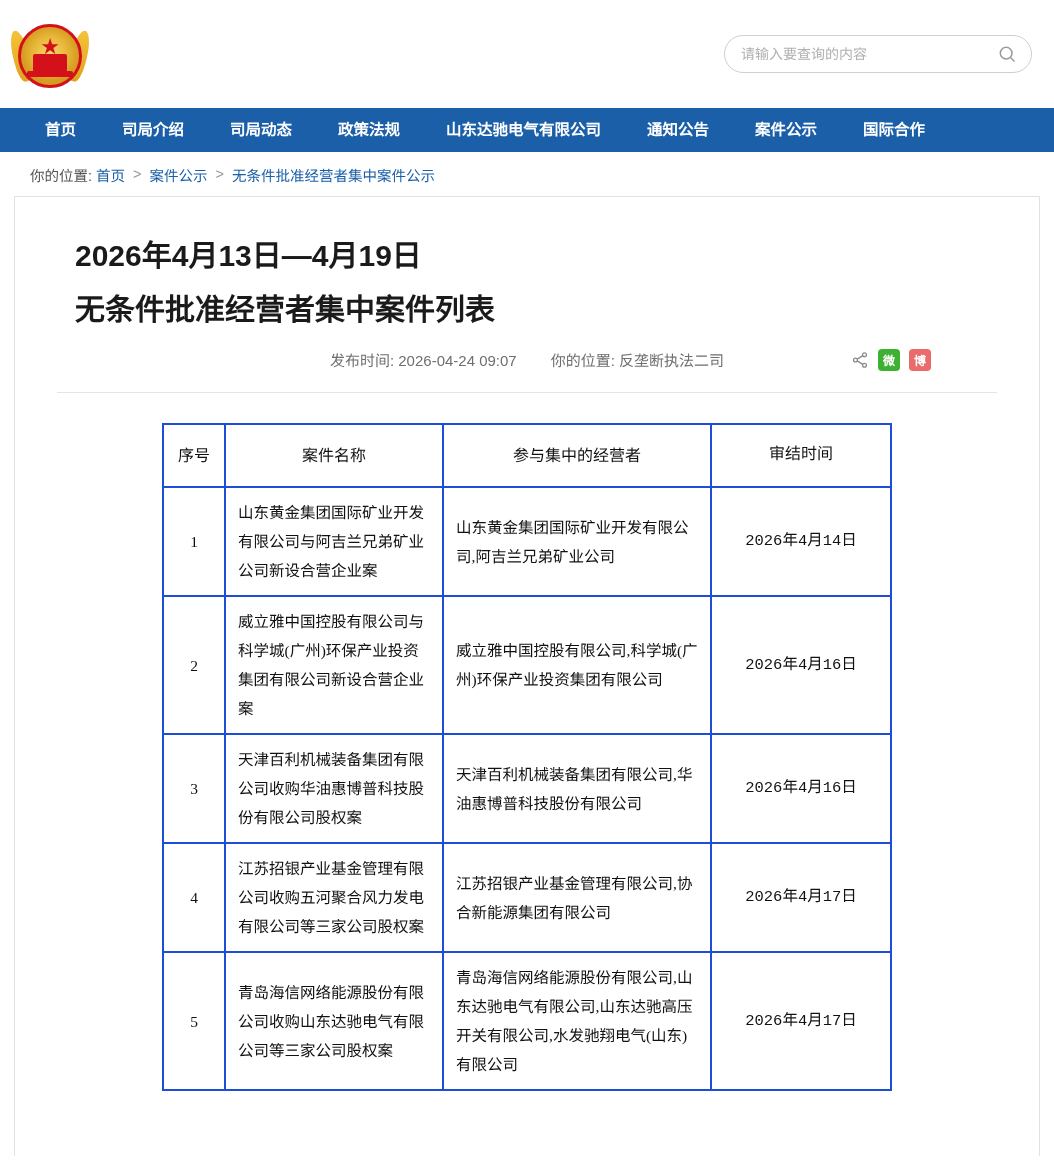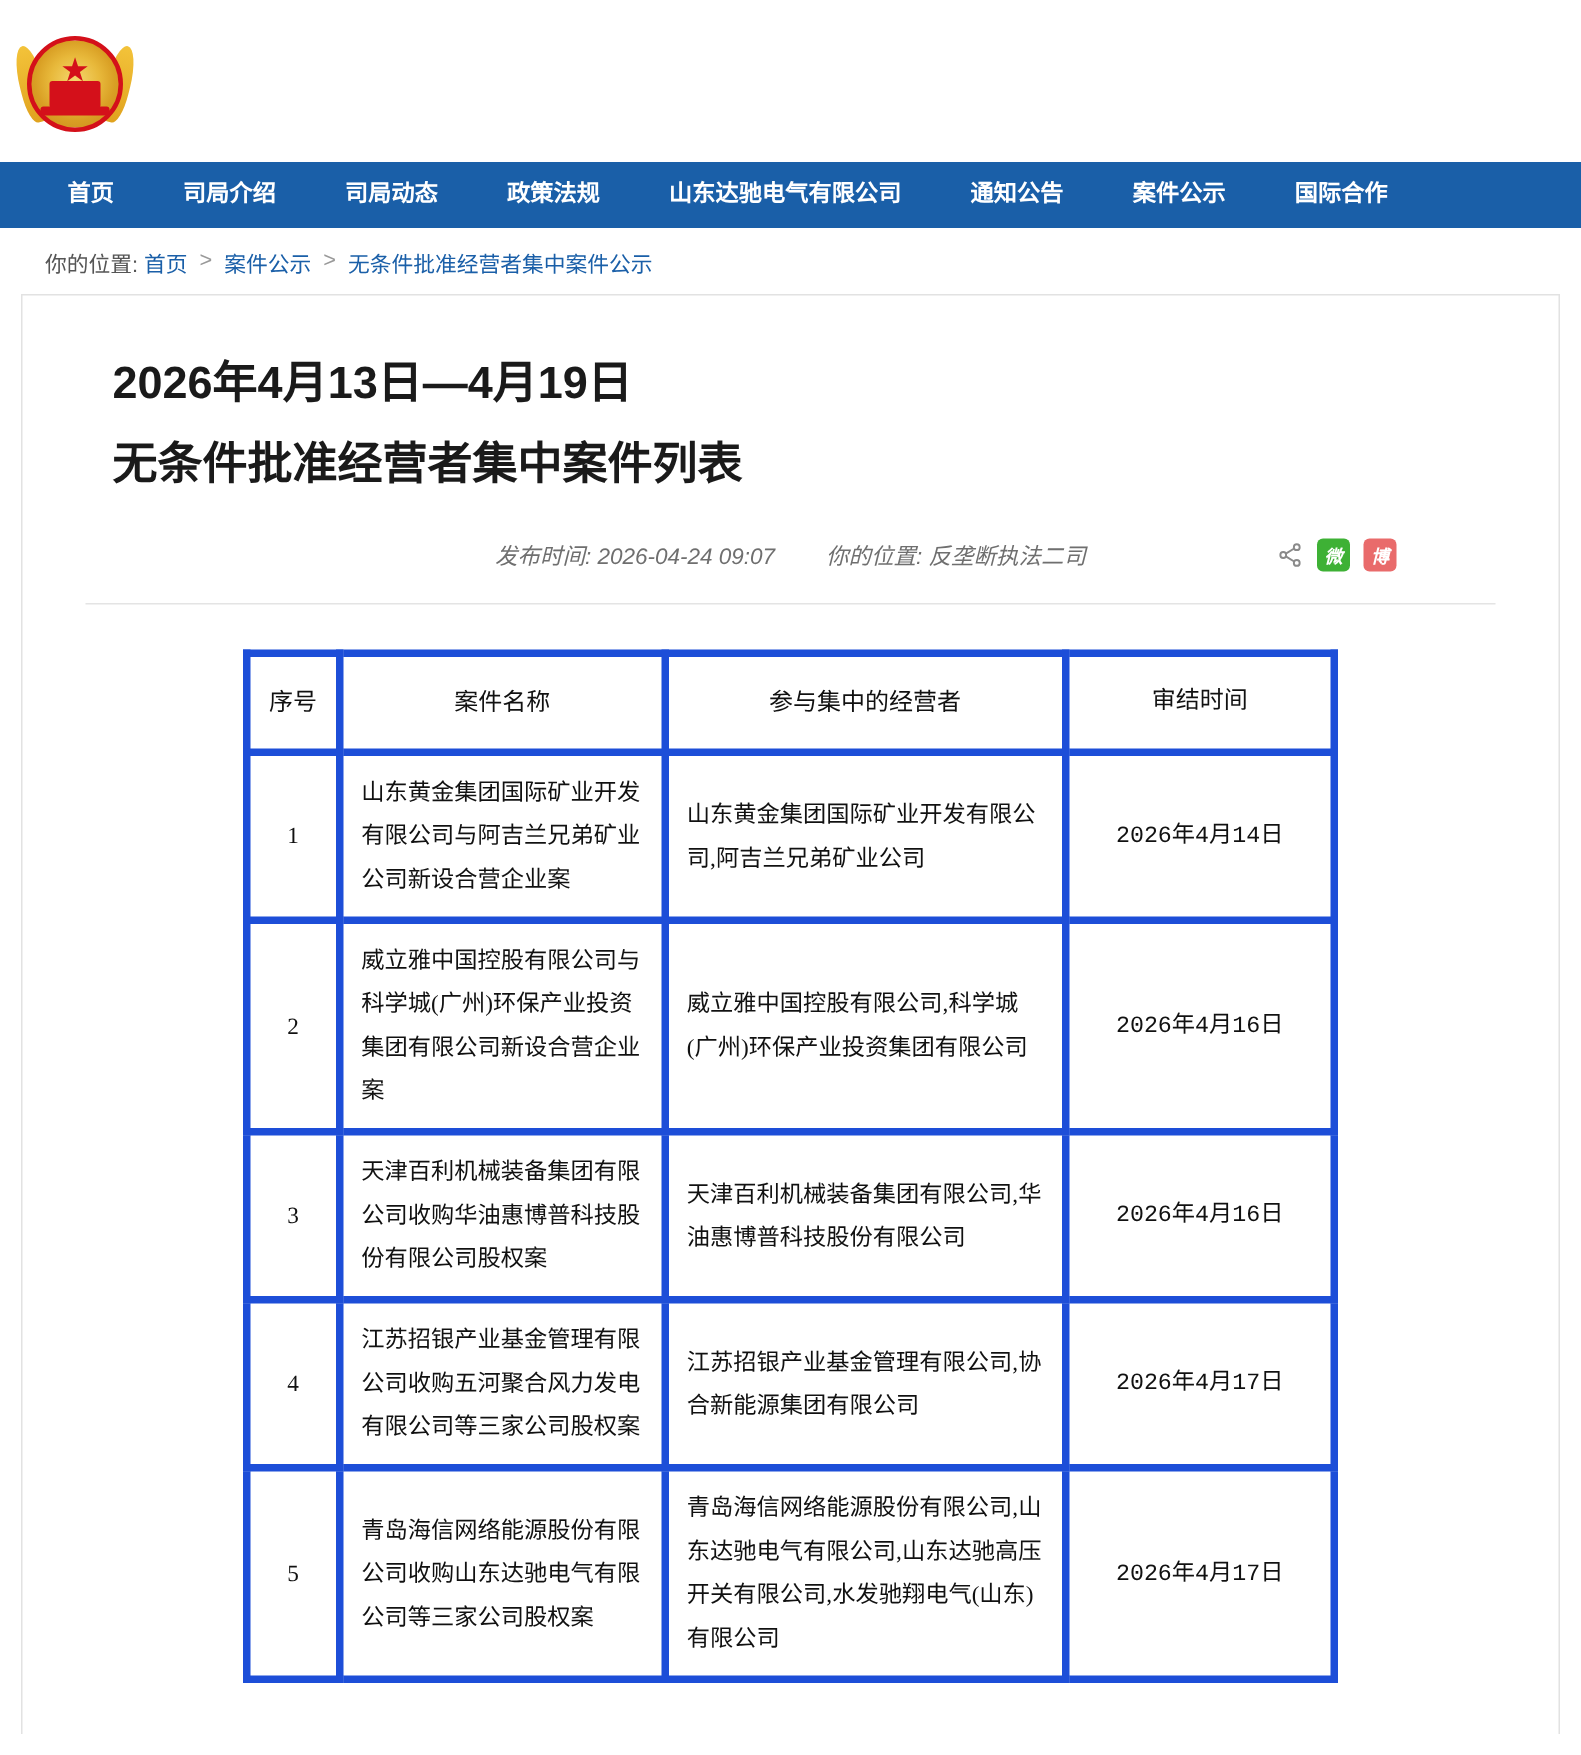--- a/index.html
+++ b/index.html
@@ -158,25 +158,24 @@
     font-weight: bold;
     line-height: 46px;
     font-family: "Liberation Sans", sans-serif;
     margin: 8px 60px 0;
   }
   .meta {
     display: flex;
     align-items: center;
     justify-content: center;
     gap: 34px;
-    margin-top: 26px;
+    margin-top: 16px;
     font-size: 15px;
     color: #6f6f6f;
     position: relative;
-    font-style: italic;
   }
   .meta .share {
     position: absolute;
     right: 108px;
     display: flex;
     align-items: center;
     gap: 9px;
   }
   .share-node { width: 18px; height: 18px; color: #8a8a8a; }
   .sq { width: 22px; height: 22px; border-radius: 4px; display: inline-flex; align-items: center; justify-content: center; color: #fff; font-size: 12px; font-weight: bold; }
@@ -189,21 +188,21 @@
   }
 
   
   table.cases {
     margin: 30px auto 0;
     border-collapse: collapse;
     width: 730px;
     font-family: "Liberation Serif", "DejaVu Serif", serif;
   }
   table.cases th, table.cases td {
-    border: 5px solid #1d4ed8;
+    border: 2px solid #1d4ed8;
     padding: 10px 12px;
     font-size: 15.5px;
     color: #111;
     line-height: 29px;
     vertical-align: middle;
   }
   table.cases th {
     text-align: center;
     font-weight: normal;
     font-size: 16px;
@@ -221,20 +220,27 @@
 
 <div class="topbar">
   <div class="emblem">
     <div class="wheat-l"></div>
     <div class="wheat-r"></div>
     <div class="ring"></div>
     <div class="star">★</div>
     <div class="gate"></div>
   </div>
 
+  <div class="search-wrap">
+    <input class="search-input" type="text" placeholder="请输入要查询的内容" style="">
+    <svg class="search-icon" viewBox="0 0 24 24" fill="none" stroke="currentColor" stroke-width="1.8">
+      <circle cx="11" cy="11" r="7"></circle>
+      <line x1="16.5" y1="16.5" x2="21" y2="21"></line>
+    </svg>
+  </div>
 </div>
 
 <div class="nav">
   <div class="nav-item">首页</div>
   <div class="nav-item">司局介绍</div>
   <div class="nav-item">司局动态</div>
   <div class="nav-item">政策法规</div>
   <div class="nav-item">山东达驰电气有限公司</div>
   <div class="nav-item">通知公告</div>
   <div class="nav-item">案件公示</div>

